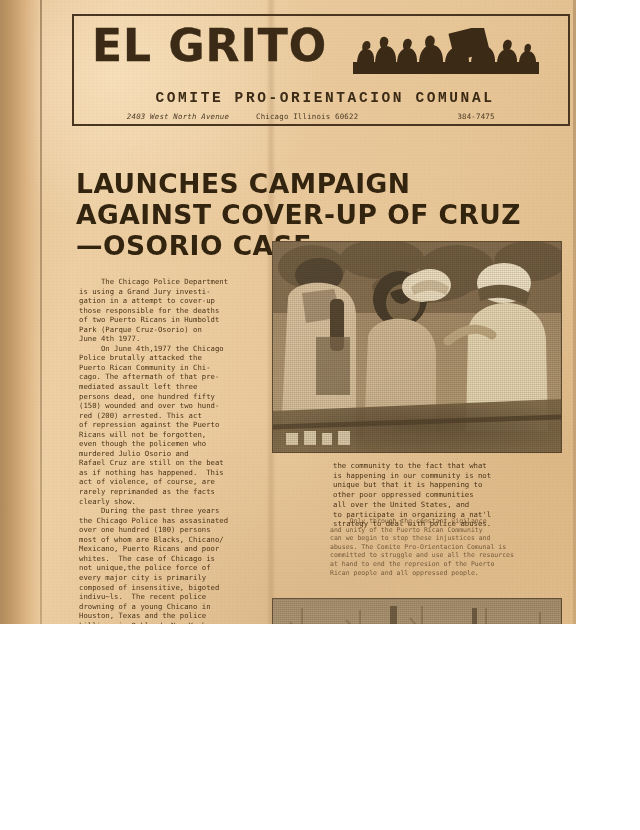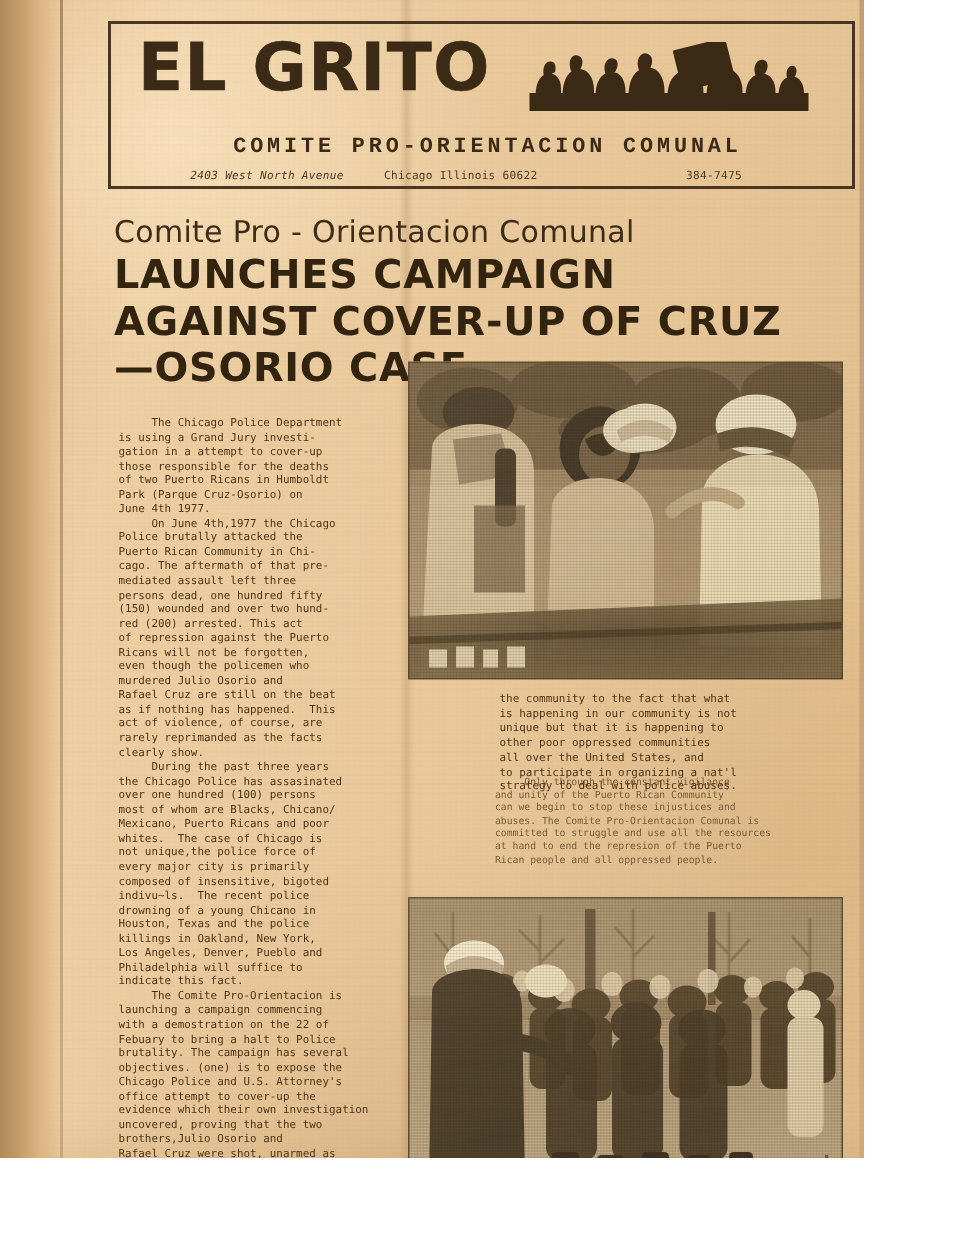--- a/index.html
+++ b/index.html
@@ -3,21 +3,21 @@
 <meta charset="utf-8">
 <title>El Grito</title>
 <style>
   html,body{margin:0;padding:0;}
   body{
     width:640px;height:830px;overflow:hidden;
     background:#ffffff;
     font-family:"Liberation Sans",sans-serif;
   }
   #page{
-    position:relative;width:640px;height:772px;
+    position:relative;width:640px;height:624px;
     background:#f0abfc;
     overflow:hidden;
   }
   
   #paper-tone{
     position:absolute;inset:0;
     background:
       radial-gradient(ellipse 300px 220px at 18% 12%, rgba(255,236,205,.55), rgba(255,236,205,0) 70%),
       radial-gradient(ellipse 320px 260px at 82% 72%, rgba(208,170,120,.35), rgba(208,170,120,0) 72%),
       radial-gradient(ellipse 420px 300px at 50% 100%, rgba(198,158,110,.38), rgba(198,158,110,0) 70%),
@@ -205,21 +205,20 @@
       <div id="sub-title">COMITE PRO-ORIENTACION COMUNAL</div>
 
       <div id="address-row">
         <span class="a1">2403 West North Avenue</span>
         <span class="a2">Chicago  Illinois  60622</span>
         <span class="a3">384-7475</span>
       </div>
     </div>
   </div>
 
-  <div id="kicker">Comite Pro - Orientacion Comunal</div>
   <div id="headline">LAUNCHES CAMPAIGN AGAINST COVER-UP OF CRUZ—OSORIO CASE</div>
 
   <div id="col-left" class="tw">     The Chicago Police Department
 is using a Grand Jury investi-
 gation in a attempt to cover-up
 those responsible for the deaths
 of two Puerto Ricans in Humboldt
 Park (Parque Cruz-Osorio) on
 June 4th 1977.
      On June 4th,1977 the Chicago

